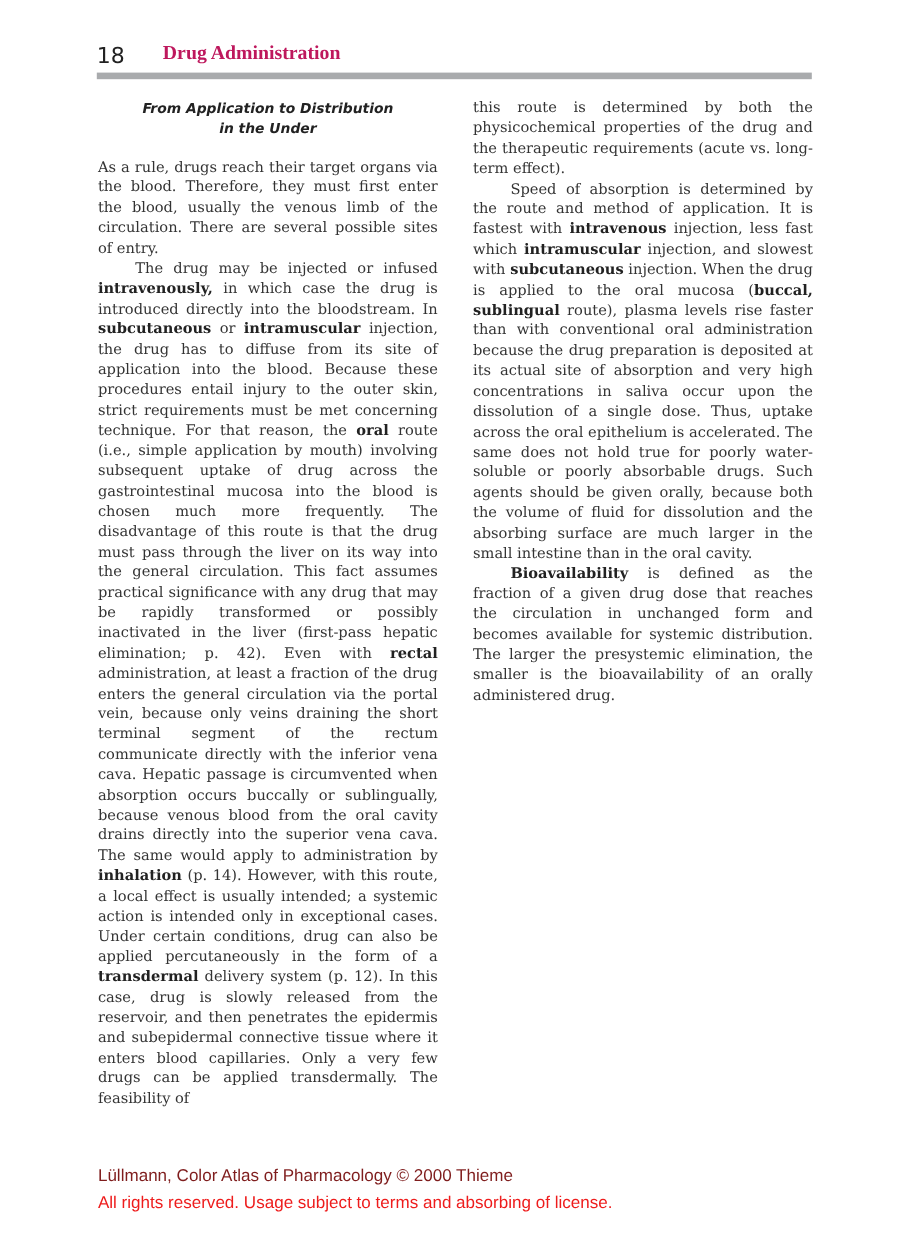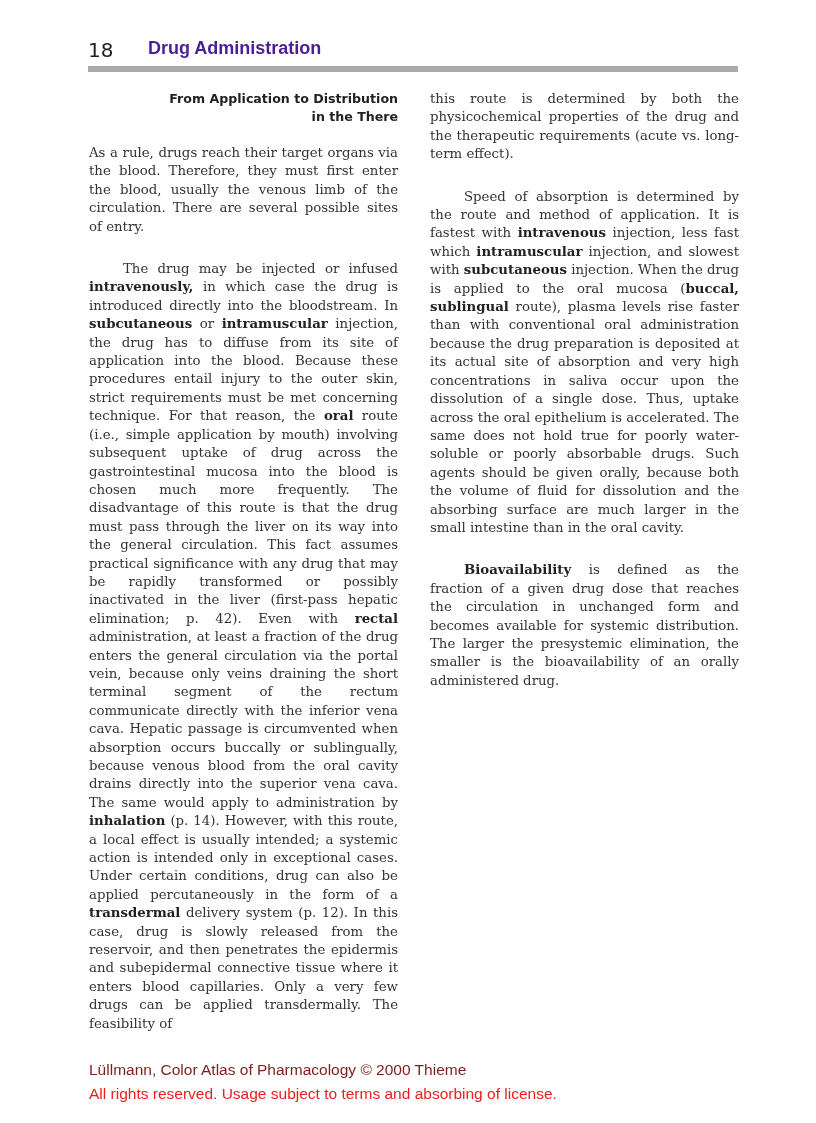--- a/index.html
+++ b/index.html
@@ -1,43 +1,43 @@
 <!DOCTYPE html>
 <html><head>
 <meta charset="utf-8">
 <style>
   html, body { margin:0; padding:0; background:#ffffff; }
   body { width:816px; height:1123px; position:relative; overflow:hidden; }
   .header { position:absolute; left:88px; top:38px; width:650px; height:24px; }
   .page-num { position:absolute; left:0; top:0; font-family:"DejaVu Sans", sans-serif; font-size:20px; color:#222; }
-  .chapter-title { position:absolute; left:60px; top:0; font-family:Liberation Sans, sans-serif; font-weight:bold; font-size:18px; color:#4c1d95; }
+  .chapter-title { position:absolute; left:60px; top:0; font-family:Liberation Serif, serif; font-weight:bold; font-size:18px; color:#be185d; }
   .rule { position:absolute; left:88px; top:66px; width:650px; height:6px; background:#a9abad; }
   .col { position:absolute; top:90px; width:309px; font-family:"DejaVu Serif", serif; font-size:13.3px; line-height:18.4px; color:#333; text-align:justify; hyphens:manual; }
   .col-left { left:89px; }
   .col-right { left:430px; }
-  .section-heading { font-family:"DejaVu Sans", sans-serif; font-weight:bold; font-size:12.6px; line-height:18px; color:#222; margin:0 0 18px 0; text-align:right; }
+  .section-heading { font-family:"DejaVu Sans", sans-serif; font-weight:bold; font-size:12.6px; line-height:18px; color:#222; margin:0 0 18px 0; text-align:center;font-style:italic; }
   p { margin:0; }
-  .indent { text-indent:34px;margin-top:24px; }
+  .indent { text-indent:34px; }
   b { color:#222; }
   .footer-credit { position:absolute; left:89px; top:1061px; font-family:"Liberation Sans", sans-serif; font-size:15.5px; color:#7f1d1d; }
   .footer-license { position:absolute; left:89px; top:1085px; font-family:"Liberation Sans", sans-serif; font-size:15.5px; color:#ee1c1c; }
 </style>
 </head>
 <body>
 
 <div class="header">
   <span class="page-num">18</span>
   <span class="chapter-title">Drug Administration</span>
 </div>
 <div class="rule"></div>
 
 <div class="col col-left">
   <div class="section-heading">
     <span>From Application to Distribution</span><br>
-    <span>in the There</span>
+    <span>in the Under</span>
   </div>
   <p>As a rule, drugs reach their target organs via the blood. Therefore, they must first enter the blood, usually the venous limb of the circulation. There are several possible sites of entry.</p>
   <p class="indent"><span>The drug may be injected or infused </span><b>intravenously,</b><span> in which case the drug is introduced directly into the bloodstream. In </span><b>subcutaneous</b><span> or </span><b>intramuscular</b><span> injection, the drug has to diffuse from its site of application into the blood. Because these procedures entail injury to the outer skin, strict requirements must be met concerning technique. For that reason, the </span><b>oral</b><span> route (i.e., simple application by mouth) involving subsequent uptake of drug across the gastrointestinal mucosa into the blood is chosen much more frequently. The disadvantage of this route is that the drug must pass through the liver on its way into the general circulation. This fact assumes practical significance with any drug that may be rapidly transformed or possibly inactivated in the liver (first-pass hepatic elimination; p. 42). Even with </span><b>rectal</b><span> administration, at least a fraction of the drug enters the general circulation via the portal vein, because only veins draining the short terminal segment of the rectum communicate directly with the inferior vena cava. Hepatic passage is circumvented when absorption occurs buccally or sublingually, because venous blood from the oral cavity drains directly into the superior vena cava. The same would apply to administration by </span><b>inhalation</b><span> (p. 14). However, with this route, a local effect is usually intended; a systemic action is intended only in exceptional cases. Under certain conditions, drug can also be applied percutaneously in the form of a </span><b>transdermal</b><span> delivery system (p. 12). In this case, drug is slowly released from the reservoir, and then penetrates the epidermis and subepidermal connective tissue where it enters blood capillaries. Only a very few drugs can be applied transdermally. The feasibility of</span></p>
 </div>
 
 <div class="col col-right">
   <p>this route is determined by both the physicochemical properties of the drug and the therapeutic requirements (acute vs. long-term effect).</p>
   <p class="indent"><span>Speed of absorption is determined by the route and method of application. It is fastest with </span><b>intravenous</b><span> injection, less fast which </span><b>intramuscular</b><span> injection, and slowest with </span><b>subcutaneous</b><span> injection. When the drug is applied to the oral mucosa (</span><b>buccal, sublingual</b><span> route), plasma levels rise faster than with conventional oral administration because the drug preparation is deposited at its actual site of absorption and very high concentrations in saliva occur upon the dissolution of a single dose. Thus, uptake across the oral epithelium is accelerated. The same does not hold true for poorly water-soluble or poorly absorbable drugs. Such agents should be given orally, because both the volume of fluid for dissolution and the absorbing surface are much larger in the small intestine than in the oral cavity.</span></p>
   <p class="indent"><b>Bioavailability</b><span> is defined as the fraction of a given drug dose that reaches the circulation in unchanged form and becomes available for systemic distribution. The larger the presystemic elimination, the smaller is the bioavailability of an orally administered drug.</span></p>
 </div>

